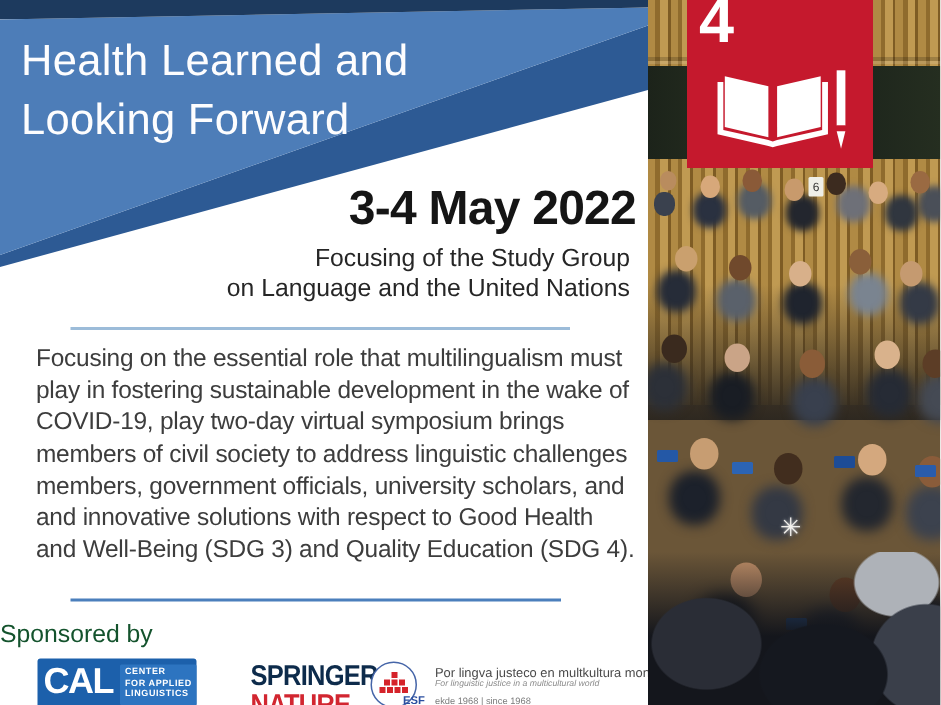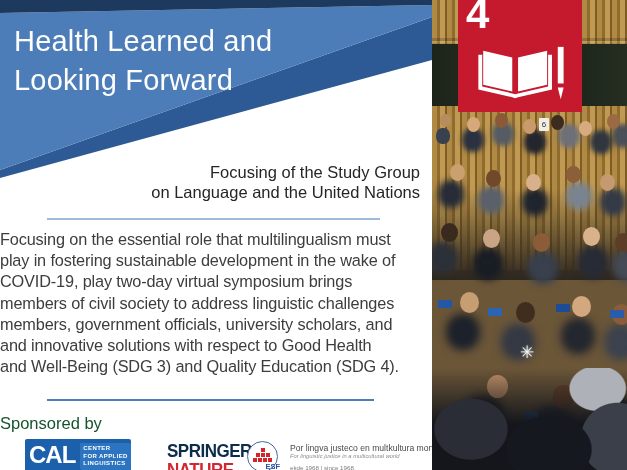--- a/index.html
+++ b/index.html
@@ -22,21 +22,21 @@
 
   .date{position:absolute;right:8px;top:120px;width:420px;text-align:right;color:#151515;
         font-size:32px;font-weight:700;letter-spacing:-.5px;}
   .subtitle{position:absolute;right:12px;top:163px;width:416px;text-align:right;color:#262626;
             font-size:16.5px;line-height:19.5px;}
 
   .divider{position:absolute;height:2px;}
   .divider-1{left:47px;top:218px;width:333px;background:#9cbcd9;}
   .divider-2{left:47px;top:399px;width:327px;background:#4b7fbc;}
 
-  .body-text{position:absolute;left:0;top:229px;width:424px;color:#3d3d3d;
+  .body-text{position:absolute;left:24px;top:229px;width:424px;color:#3d3d3d;
              font-size:16.3px;line-height:21.2px;letter-spacing:-.15px;}
   .body-text div{white-space:nowrap;}
 
   .sponsored{position:absolute;left:0;top:414px;width:432px;color:#14532d;
              font-size:16.5px;}
 
   
   .cal-logo{position:absolute;left:25px;top:439px;width:106px;height:40px;background:#1b5fa8;
             background:#1c60ab;border-radius:2px;display:flex;align-items:flex-start;padding:3px 4px;box-sizing:border-box;}
   .cal-acronym{color:#fff;font-size:24px;font-weight:700;line-height:26px;letter-spacing:-1px;}
@@ -47,21 +47,21 @@
   .springer-top{color:#0d2b4b;font-size:17px;font-weight:700;letter-spacing:-.5px;line-height:19px;
                 transform:scaleY(1.12);transform-origin:top left;}
   .springer-bottom{color:#d22630;font-size:17px;font-weight:700;letter-spacing:-.5px;line-height:19px;
                    transform:scaleY(1.12);transform-origin:top left;}
 
   .esf-circle{position:absolute;left:247px;top:441px;width:31px;height:31px;border-radius:50%;
               background:#fff;border:1.6px solid #4565a8;box-sizing:border-box;}
   .esf-pyramid{position:absolute;left:13px;top:6px;width:4px;height:4px;background:#d5232a;
                box-shadow:-5px 5px 0 #d5232a,0 5px 0 #d5232a,5px 5px 0 #d5232a,
                           -8px 10px 0 #d5232a,-3px 10px 0 #d5232a,2px 10px 0 #d5232a,7px 10px 0 #d5232a;}
-  .esf-acronym{position:absolute;left:4px;top:20px;width:28px;text-align:right;color:#2b4fa0;
+  .esf-acronym{position:absolute;left:14px;top:20px;width:28px;text-align:center;color:#2b4fa0;
                font-size:7.5px;font-weight:700;}
   .esf-text{position:absolute;left:290px;top:443px;width:140px;}
   .esf-line1{color:#4a4a4a;font-size:8.6px;line-height:10px;white-space:nowrap;}
   .esf-line2{color:#8c8c8c;font-size:5.8px;font-style:italic;line-height:7px;white-space:nowrap;}
   .esf-line3{color:#7b7b7b;font-size:6.2px;line-height:8px;margin-top:4px;white-space:nowrap;}
 
   
   .photo{position:absolute;left:432px;top:0;width:195px;height:470px;overflow:hidden;background:#6b5638;}
   .wood{position:absolute;left:0;top:0;width:195px;height:270px;
         background:
@@ -128,20 +128,21 @@
   <div class="left-panel">
     <div class="ribbon"></div>
     <div class="banner"></div>
     <div class="navy-strip"></div>
 
     <div class="title">
       <div>Health Learned and</div>
       <div>Looking Forward</div>
     </div>
 
+    <div class="date">3-4 May 2022</div>
 
     <div class="subtitle">
       <div>Focusing of the Study Group</div>
       <div>on Language and the United Nations</div>
     </div>
 
     <div class="divider divider-1"></div>
 
     <div class="body-text">
       <div>Focusing on the essential role that multilingualism must</div>

